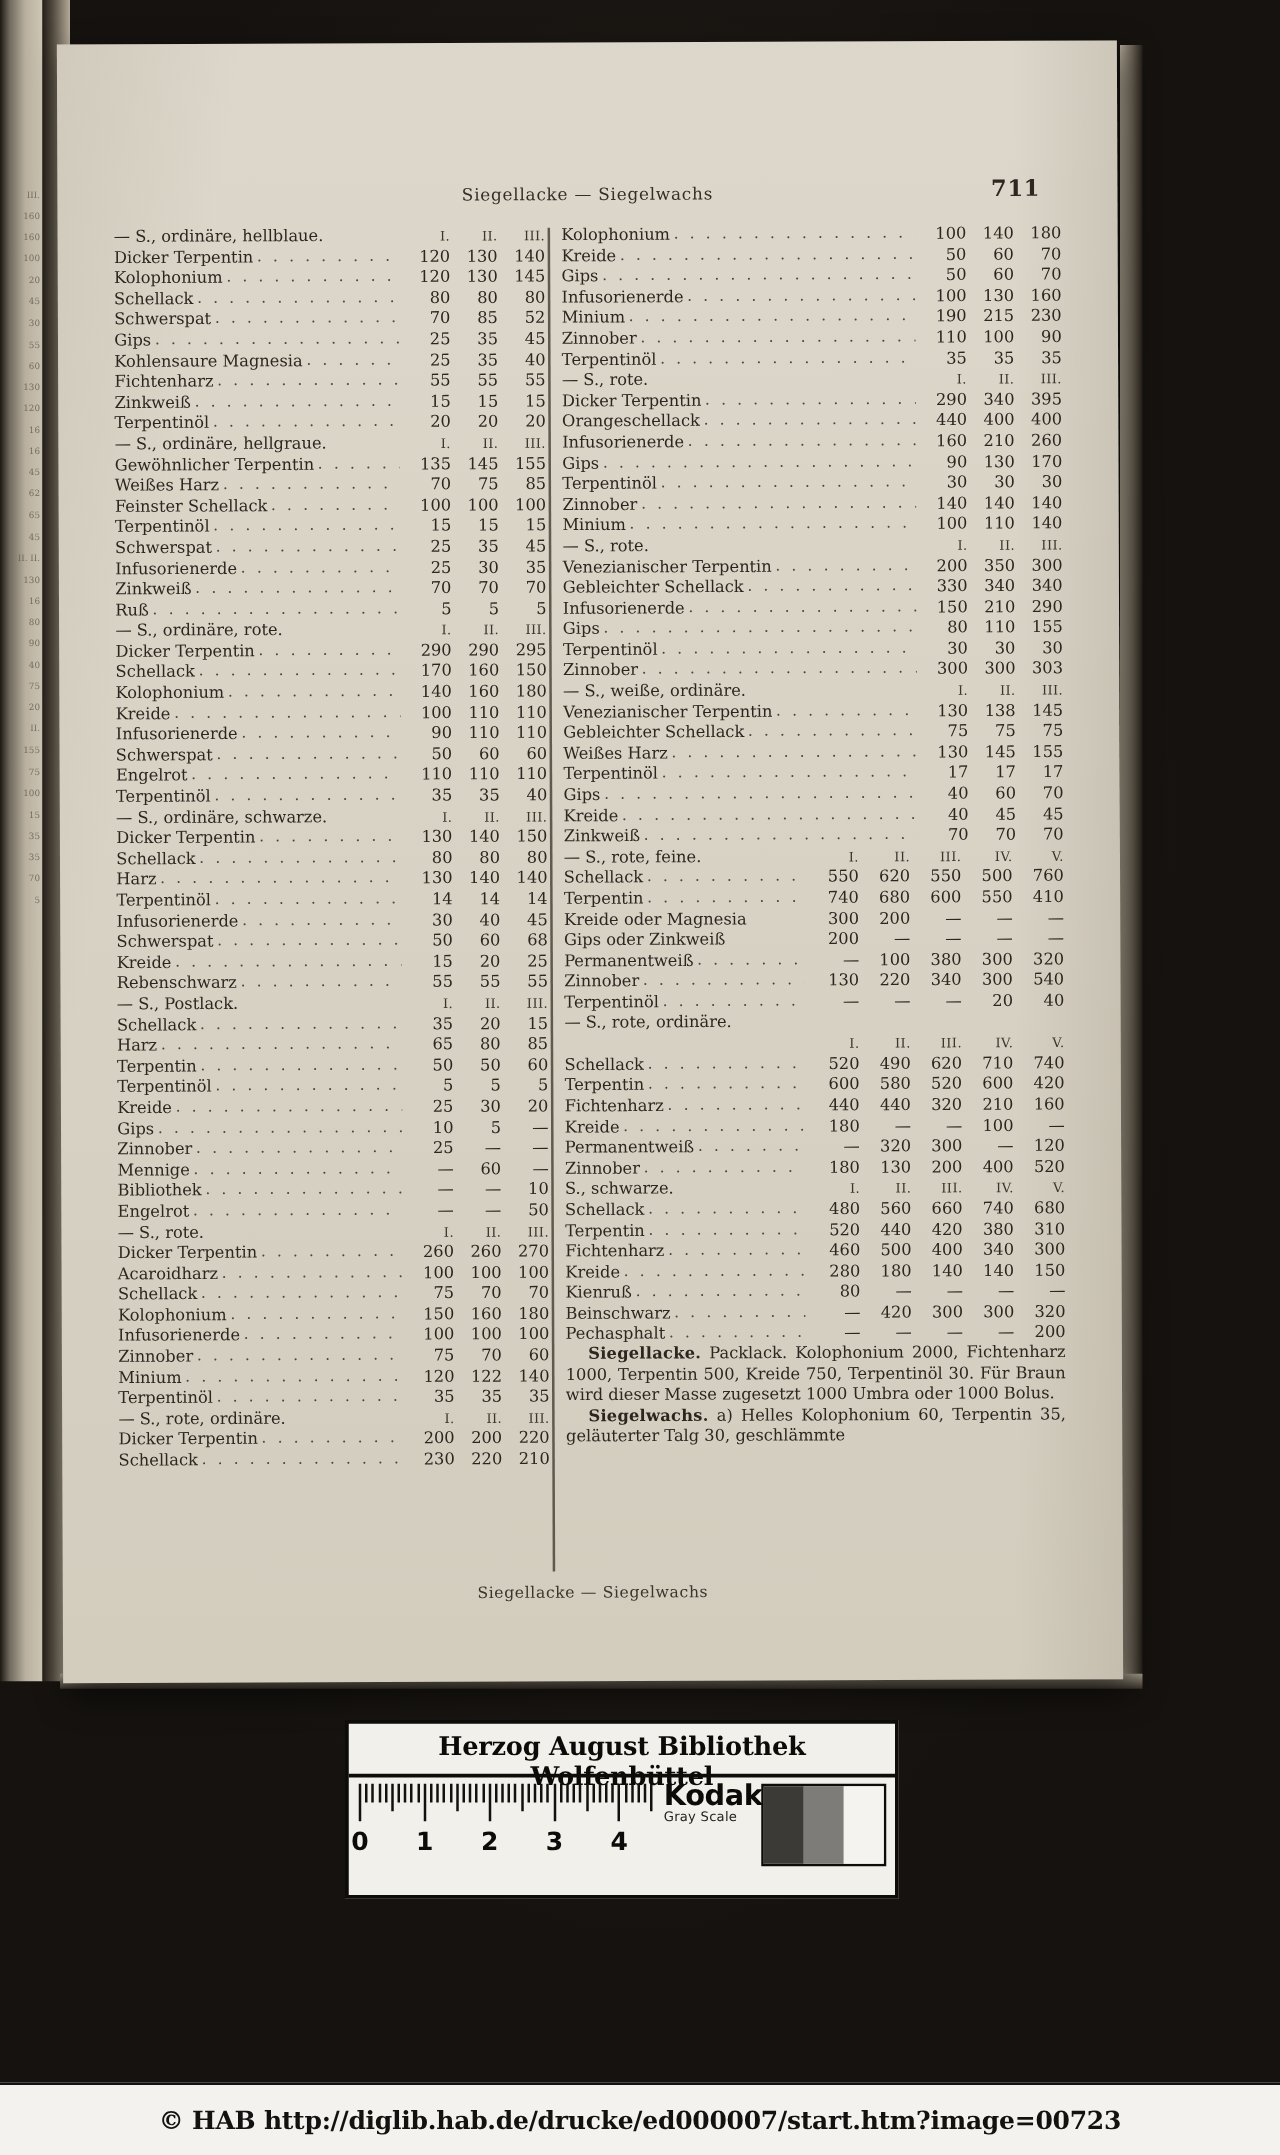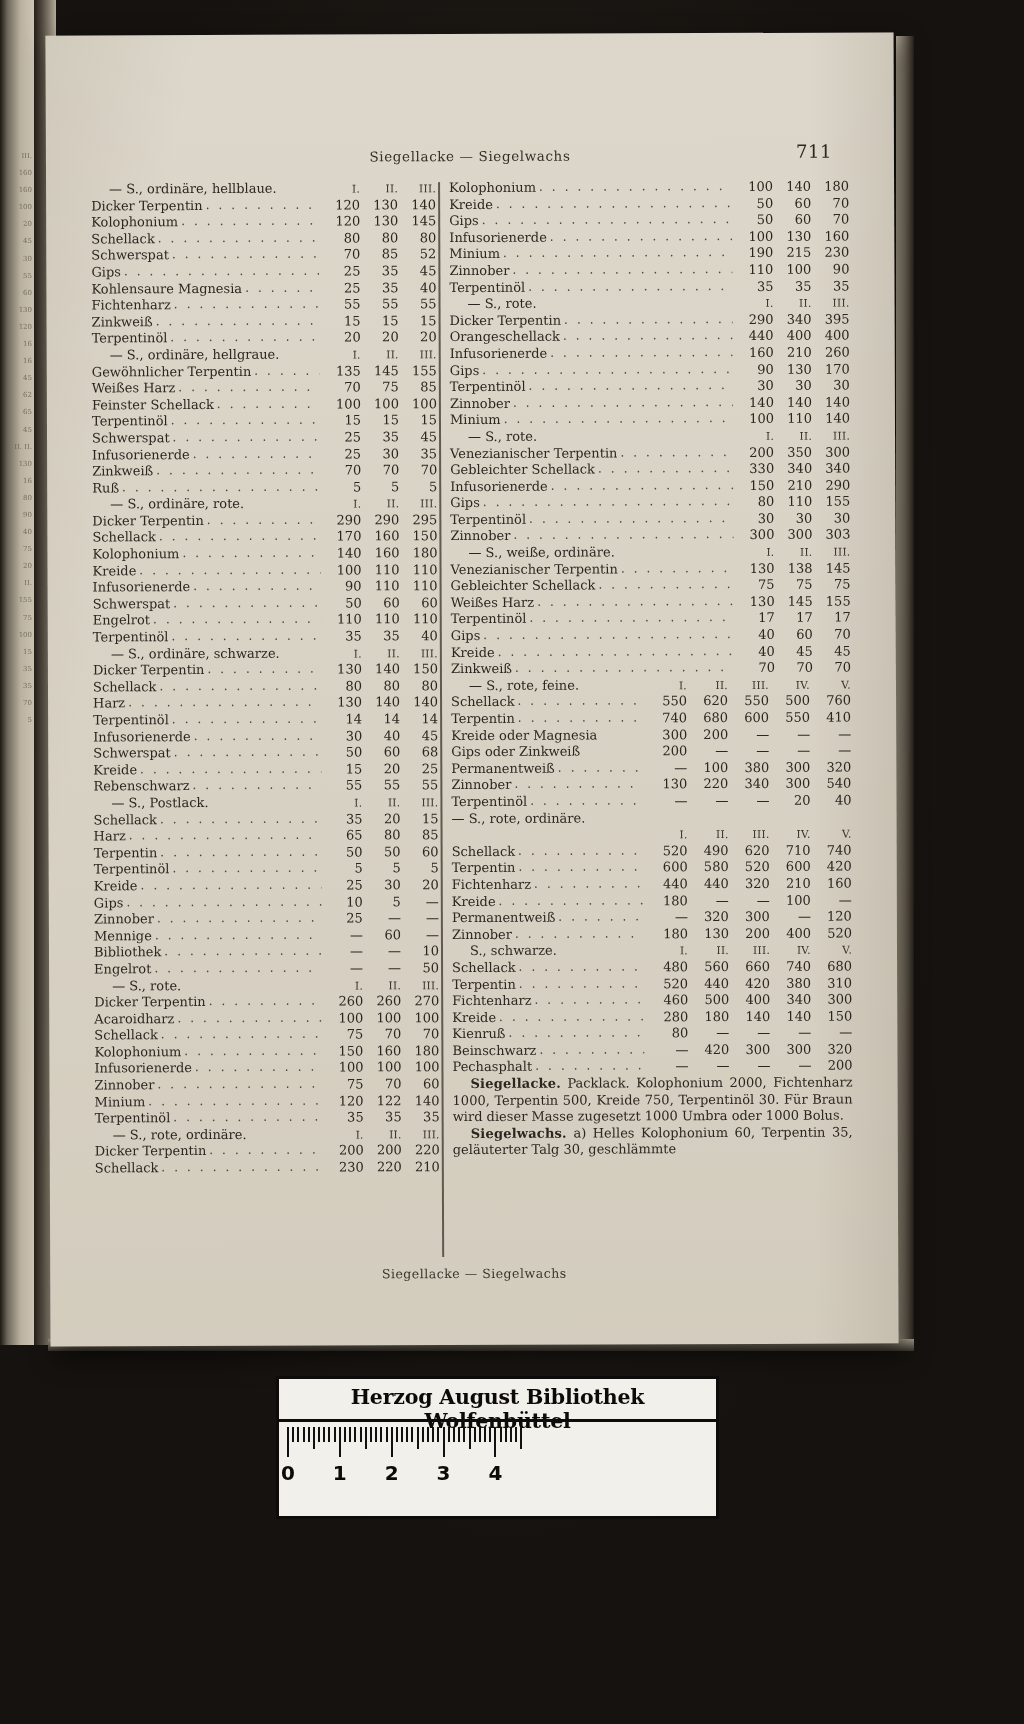--- a/index.html
+++ b/index.html
@@ -69,21 +69,21 @@
     -webkit-font-smoothing:none;
   }
 
   #running-head{
     left:0;right:0;top:114px;
     text-align:center;
     font-size:13.5px;letter-spacing:.6px;color:#332e27;
   }
   #folio{
     right:62px;top:108px;
-    font-size:18px;font-weight:normal;color:#2c2720;letter-spacing:.5px;
+    font-size:18px;font-weight:bold;color:#2c2720;letter-spacing:.5px;
   }
   #foot-line{
     left:0;right:0;top:1232px;
     text-align:center;font-size:12.5px;color:#3a342c;letter-spacing:.5px;
   }
 
   
   #col-left{position:absolute;left:45px;top:146px;width:345px;}
   #col-right{position:absolute;left:403px;top:146px;width:400px;}
   #col-rule{
@@ -103,21 +103,21 @@
     transform:translateY(-1px);
   }
   .row .v{flex:0 0 auto;text-align:right;}
 
   
   .r3 .v{width:38px;}
   
   .r5 .v{width:41px;}
 
   .hdr{font-variant:normal;}
-  .hdr .nm{font-style:normal;margin-left:18px;}
+  .hdr .nm{font-style:normal;}
   .hdr .v{font-size:10.5px;letter-spacing:.3px;color:#3b352c;}
   .hdr .leader{visibility:hidden;}
 
   
   .para{
     font-size:13px;line-height:16.6px;color:#2b2720;
     text-align:justify;text-indent:18px;
     hyphens:none;
   }
   .para b{font-weight:bold;letter-spacing:.2px;}
@@ -1124,15 +1124,27 @@
         </div>
       <div class="nums">
           <span style="left: -6px;">0</span>
           <span style="left: 45.8681px;">1</span>
           <span style="left: 97.7363px;">2</span>
           <span style="left: 149.604px;">3</span>
           <span style="left: 201.473px;">4</span>
         </div>
     </div>
 
+    <div id="kodak-wrap">
+      <div id="kodak-name">Kodak</div>
+      <div id="kodak-sub">Gray Scale</div>
+      <div id="gray-patches">
+        <span style="background:#3c3a37"></span>
+        <span style="background:#7e7c78"></span>
+        <span style="background:#f4f3ef"></span>
+      </div>
+    </div>
   </div>
 
+  <div id="watermark">
+    <div class="wm-text">© HAB http://diglib.hab.de/drucke/ed000007/start.htm?image=00723</div>
+  </div>
 </div>
 
 </body></html>

